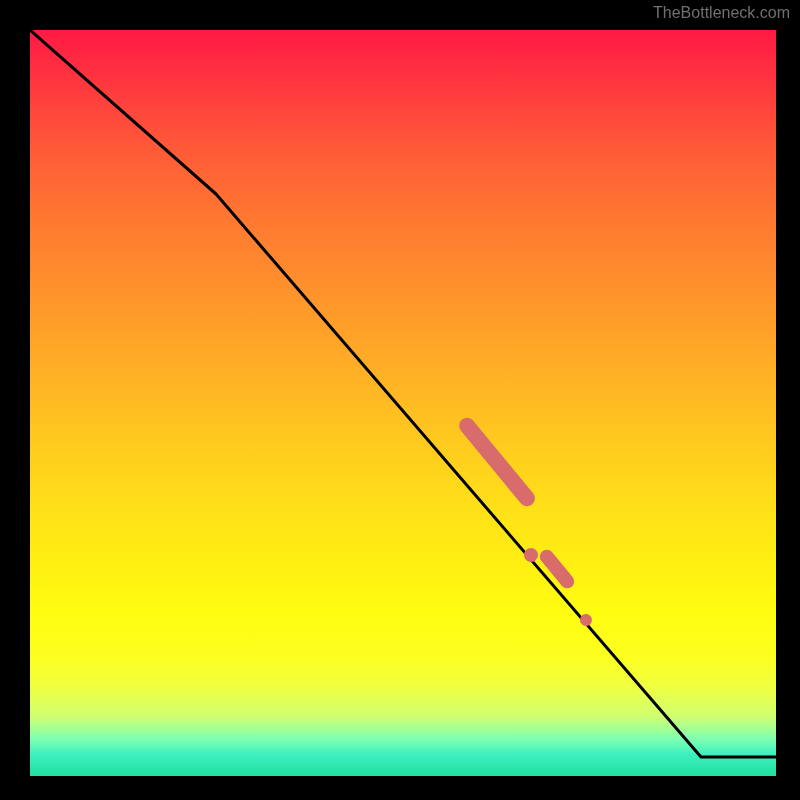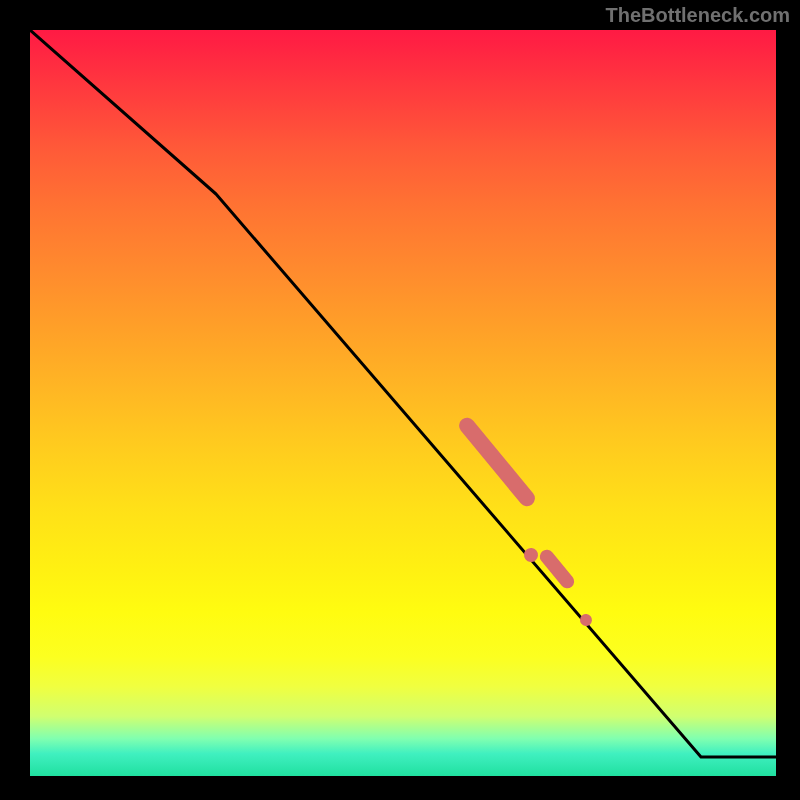--- a/index.html
+++ b/index.html
@@ -8,22 +8,22 @@
     height: 800px;
     background: #000000;
     position: relative;
     font-family: Arial, sans-serif;
   }
   .watermark {
     position: absolute;
     top: 4px;
     right: 10px;
     color: #707070;
-    font-size: 20px;
-    font-weight: bold;
+    font-size: 16px;
+    font-weight: normal;
     z-index: 10;
   }
   .plot-area {
     position: absolute;
     left: 30px;
     top: 30px;
     width: 746px;
     height: 746px;
     overflow: hidden;
   }

